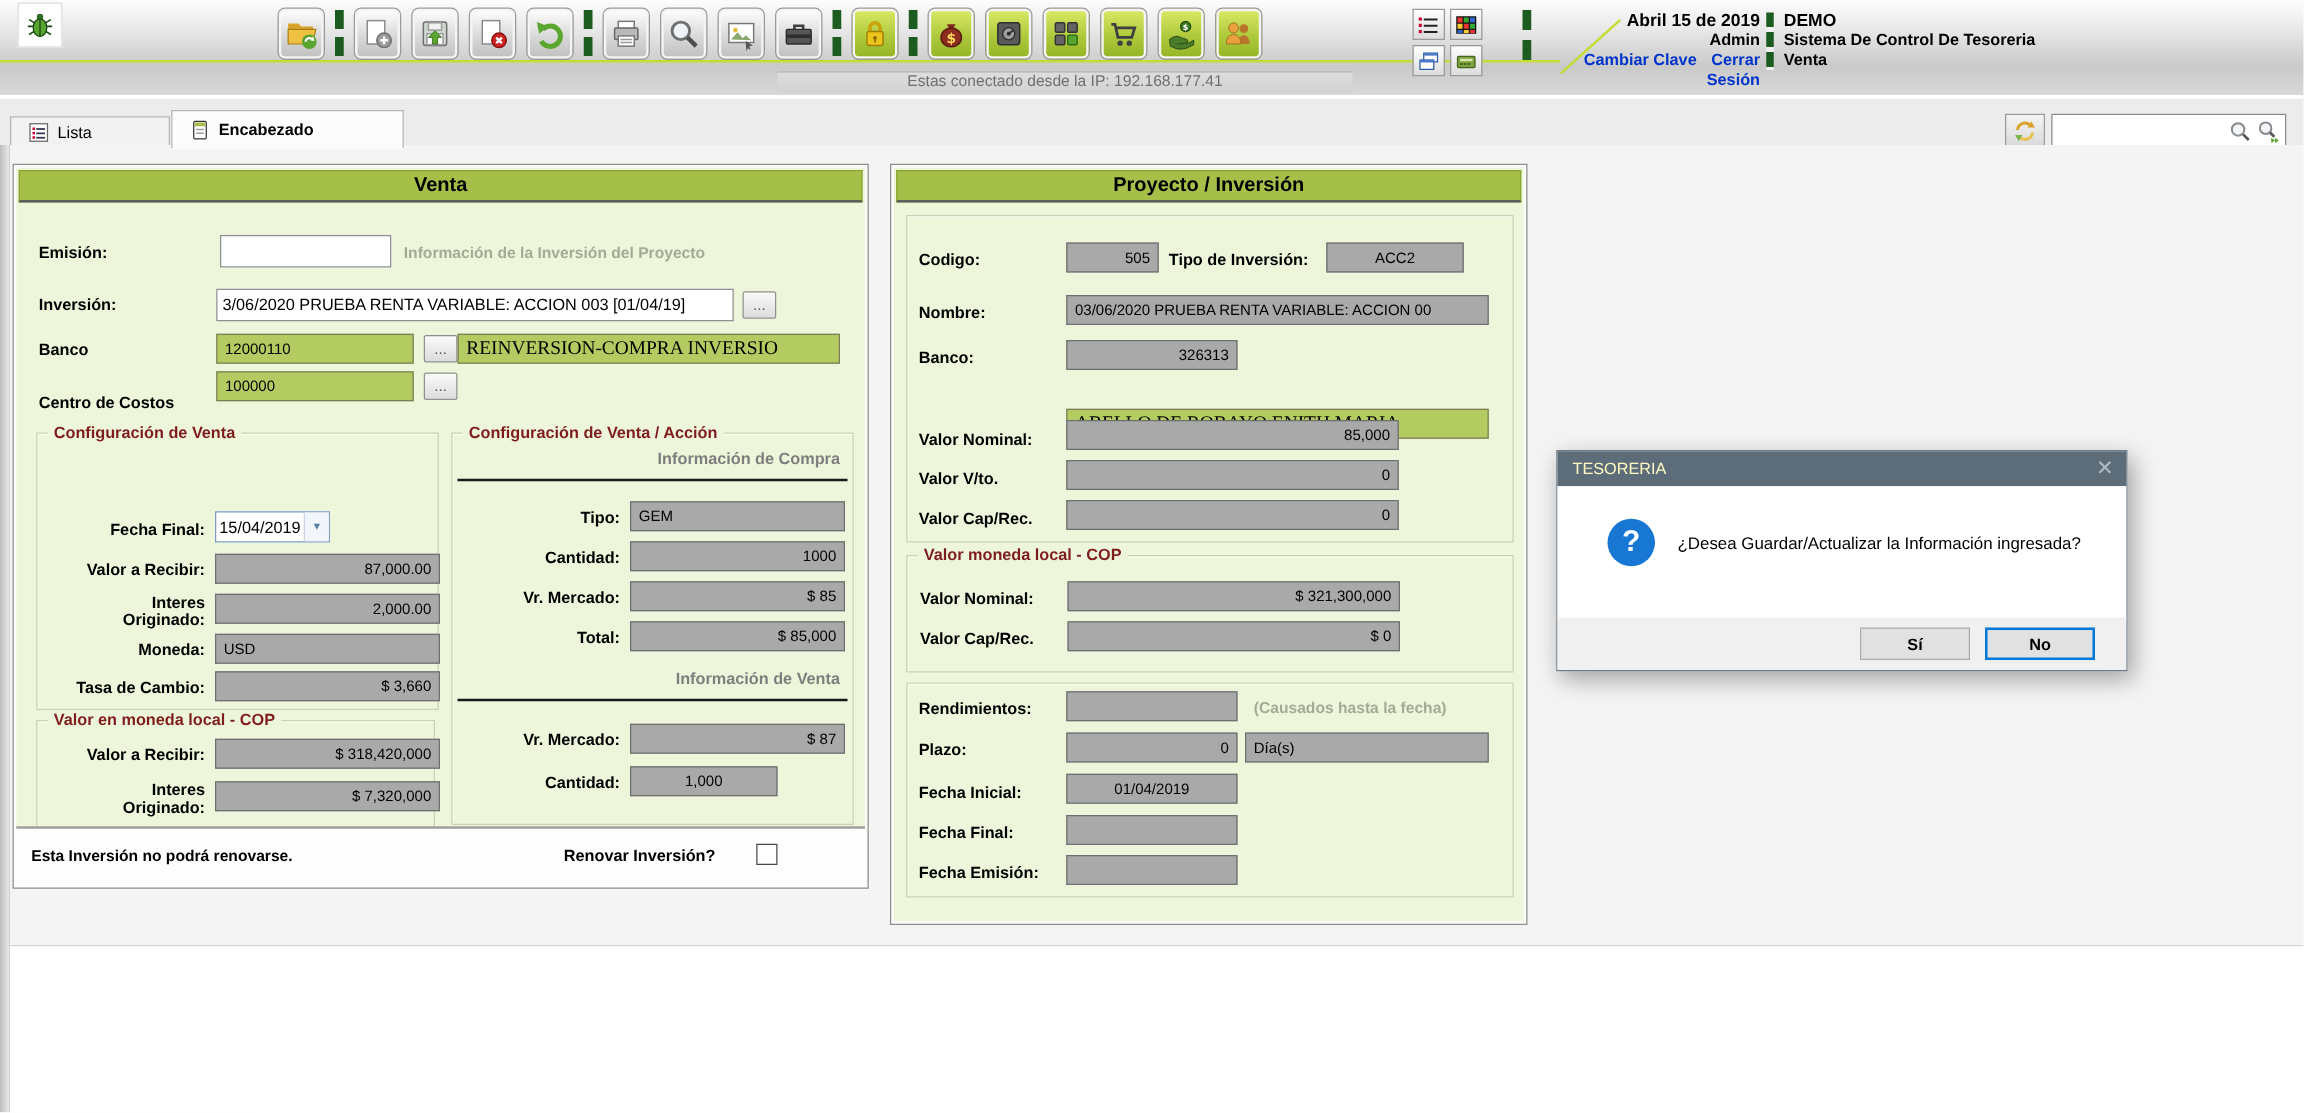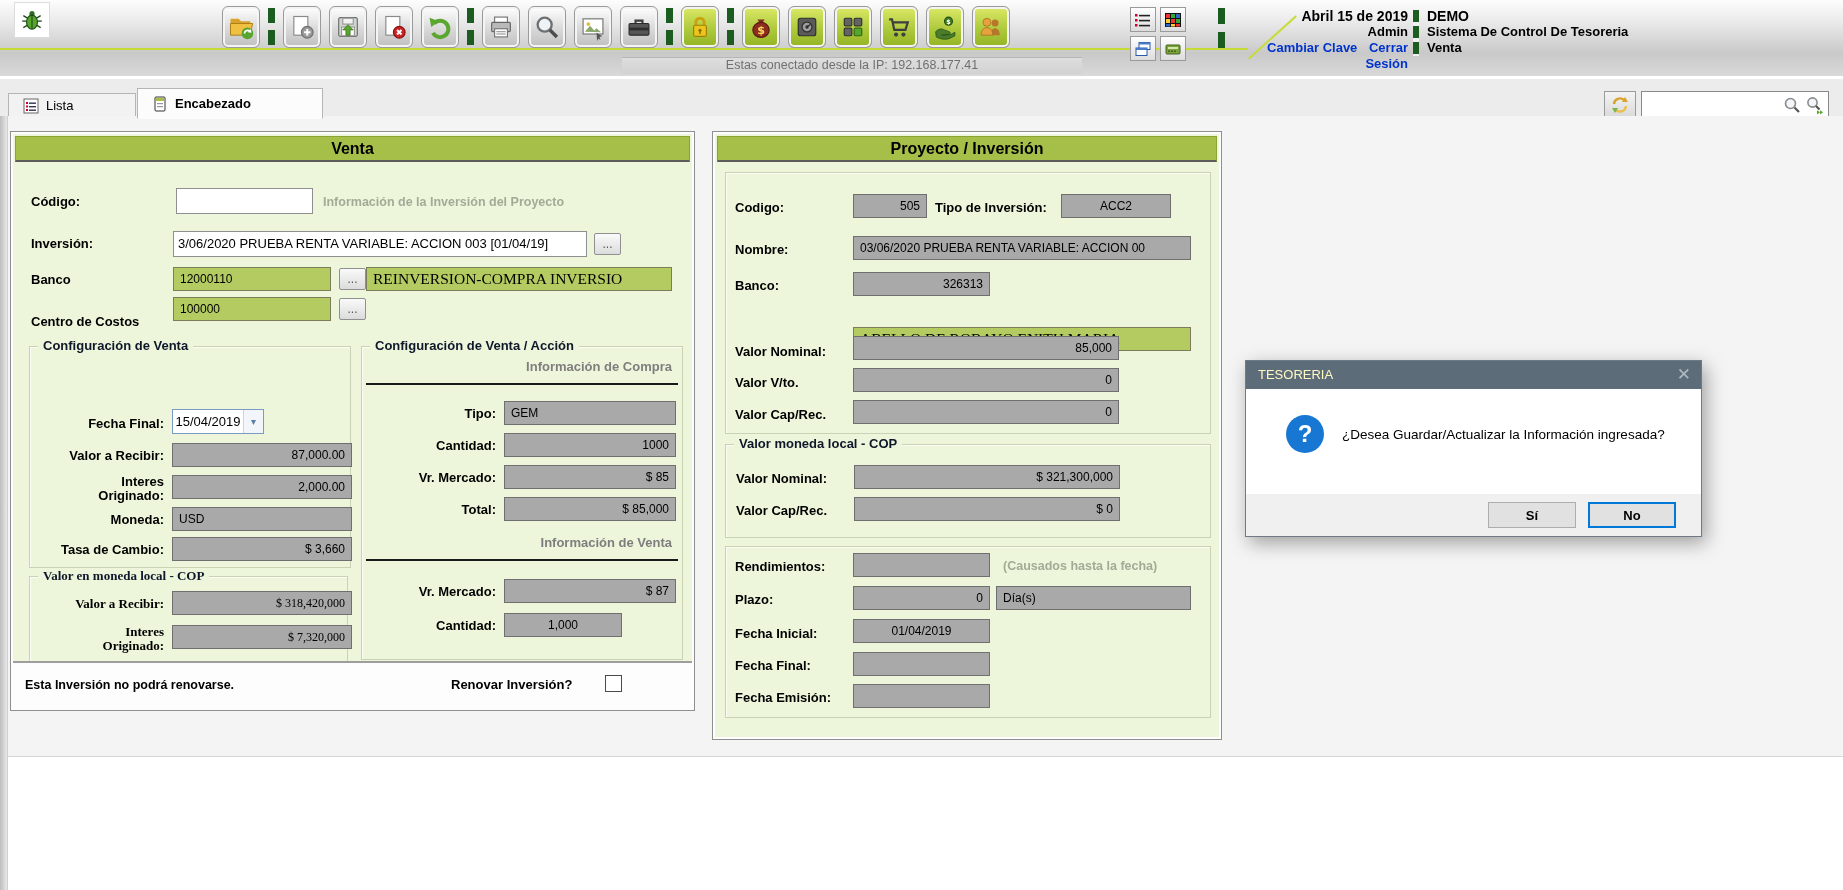--- a/index.html
+++ b/index.html
@@ -81,21 +81,21 @@
          line-height:22px; padding:0 6px; overflow:hidden; white-space:nowrap; }
   .fld.r { text-align:right; } .fld.c { text-align:center; padding:0 2px; }
   .fld.greenf { background:#b4cb61; border:1px solid #7c7c5a; }
   .fld.serif { font-family:"Liberation Serif", serif; font-size:15.5px; }
   .whitef { position:absolute; background:#fff; border:1px solid #8f8f8f; height:26px; }
   .browse { position:absolute; width:27px; height:22px; border:1px solid #909090; border-radius:2px;
          background:linear-gradient(180deg,#fafafa,#dcdcdc); font-size:12px; line-height:18px; text-align:center;
          color:#555; cursor:pointer; padding:0; }
   .grp { position:absolute; border:1px solid #c9d3b4; box-shadow:inset 1px 1px 0 #fbfdf6; }
   .grp-legend { position:absolute; left:8px; top:-9px; background:#edf6db; padding:0 5px;
-         font-size:13px; font-weight:bold; color:#0f172a; white-space:nowrap; }
+         font-size:13px; font-weight:bold; color:#7f1d1d; white-space:nowrap; }
   .ibox { position:absolute; border:1px solid #c9d3b4; box-shadow:inset 1px 1px 0 #fbfdf6; }
   .rlabel { position:absolute; text-align:right; font-weight:bold; font-size:13px; line-height:14px; }
   .hint { font-size:12.5px; font-weight:bold; color:#a3ab97; }
   .sect-hd { position:absolute; font-size:13px; font-weight:bold; color:#7e7e7e; text-align:right; }
   .sect-hr { position:absolute; height:2px; background:#1a1a1a; }
   .combo { position:absolute; height:25px; background:#fff; border:1px solid #7a9cc4; display:flex; }
   .combo .val { flex:1; font-size:13px; line-height:23px; text-align:center; }
   .combo .arr { width:20px; border-left:1px solid #c8d6e8; background:#f2f6fb; color:#5a7da5;
          font-size:10px; line-height:23px; text-align:center; }
   .checkbox { position:absolute; width:17px; height:17px; background:#fff; border:1px solid #4a4a4a; cursor:pointer; }
@@ -383,21 +383,21 @@
       </div>
     </div>
   </div>
 
   <div class="content"></div>
   <div class="left-strip"></div>
 
   <div class="panel" style="left:10px; top:131px; width:685px; height:580px;">
     <div class="panel-hdr">Venta</div>
 
-    <span class="lbl" style="position:absolute; left:20px; top:62px;">Código:</span>
+    <span class="lbl" style="position:absolute; left:20px; top:62px;">Emisión:</span>
     <input class="whitef" style="left: 165px; top: 56px; width: 137px; font-size: 13px; padding: 0px 5px; font-family: &quot;Liberation Sans&quot;, sans-serif;" type="text" value="">
     <span class="hint" style="position:absolute; left:312px; top:63px;">Información de la Inversión del Proyecto</span>
 
     <span class="lbl" style="position:absolute; left:20px; top:104px;">Inversión:</span>
     <div class="whitef" style="left:162px; top:99px; width:414px; font-size:13px; line-height:24px; padding:0 4px; overflow:hidden; white-space:nowrap;">3/06/2020 PRUEBA RENTA VARIABLE: ACCION 003 [01/04/19]</div>
     <button class="browse" style="left:583px; top:101px;">...</button>
 
     <span class="lbl" style="position:absolute; left:20px; top:140px;">Banco</span>
     <div class="fld greenf" style="left:162px; top:135px; width:158px;">12000110</div>
     <button class="browse" style="left:328px; top:136px;">...</button>
@@ -422,21 +422,21 @@
       <span class="rlabel" style="left:40px; top:128px; width:94px;">Interes Originado:</span>
       <div class="fld r" style="left:142px; top:128px; width:180px;">2,000.00</div>
 
       <span class="rlabel" style="left:2px; top:166px; width:132px;">Moneda:</span>
       <div class="fld" style="left:142px; top:160px; width:180px;">USD</div>
 
       <span class="rlabel" style="left:2px; top:196px; width:132px;">Tasa de Cambio:</span>
       <div class="fld r" style="left:142px; top:190px; width:180px;">$ 3,660</div>
     </div>
 
-    <div class="grp" style="left:18px; top:444px; width:319px; height:96px;font-family:Liberation Serif, serif;">
+    <div class="grp" style="left:18px; top:444px; width:319px; height:96px;">
       <span class="grp-legend">Valor en moneda local - COP</span>
 
       <span class="rlabel" style="left:2px; top:20px; width:132px;">Valor a Recibir:</span>
       <div class="fld r" style="left:142px; top:14px; width:180px;">$ 318,420,000</div>
 
       <span class="rlabel" style="left:40px; top:48px; width:94px;">Interes Originado:</span>
       <div class="fld r" style="left:142px; top:48px; width:180px;">$ 7,320,000</div>
     </div>
 
     <div class="grp" style="left:350px; top:214px; width:322px; height:314px;">

